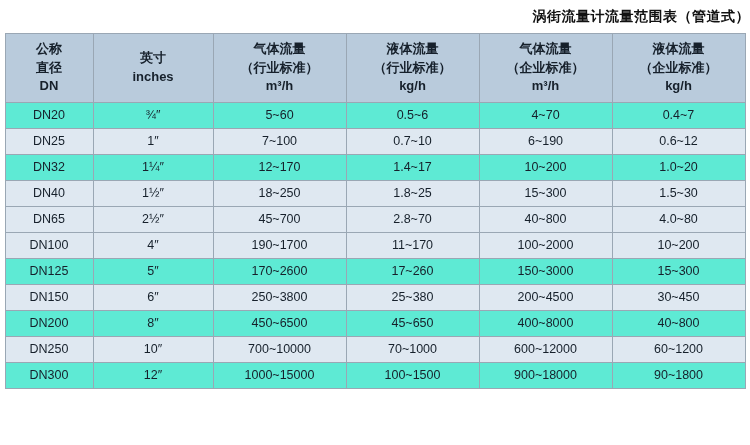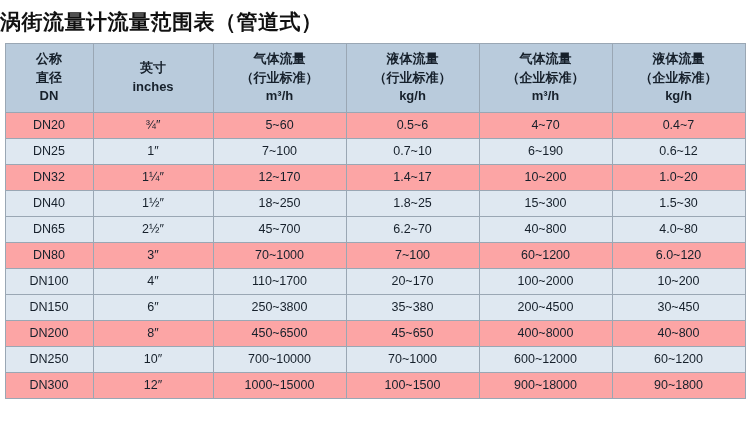--- a/index.html
+++ b/index.html
@@ -15,22 +15,22 @@
     overflow: hidden;
   }
   .page {
     width: 750px;
     height: 445px;
     box-sizing: border-box;
     padding: 0;
     position: relative;
   }
   .title {
-    text-align: left;
-    font-size: 21px;
+    text-align: right;
+    font-size: 14px;
     font-weight: bold;
     color: #111111;
     padding: 8px 0 7px 0;
     letter-spacing: 0.5px;
   }
   table {
     border-collapse: collapse;
     width: 740px;
     margin: 0 auto;
     table-layout: fixed;
@@ -59,21 +59,21 @@
     font-weight: bold;
   }
   tbody td {
     height: 25px;
     line-height: 25px;
   }
   tbody tr.odd td {
     background: #dfe8f1;
   }
   tbody tr.even td {
-    background: #fca5a5;
+    background: #5eead4;
   }
   tbody td.col-dn {
     font-weight: normal;
   }
   .col1 { width: 88px; }
   .col2 { width: 120px; }
   .col3 { width: 133px; }
   .col4 { width: 133px; }
   .col5 { width: 133px; }
   .col6 { width: 133px; }
@@ -158,45 +158,45 @@
           <td>1½″</td>
           <td>18~250</td>
           <td>1.8~25</td>
           <td>15~300</td>
           <td>1.5~30</td>
         </tr>
         <tr class="odd">
           <td class="col-dn">DN65</td>
           <td>2½″</td>
           <td>45~700</td>
-          <td>6.2~70</td>
+          <td>2.8~70</td>
           <td>40~800</td>
           <td>4.0~80</td>
         </tr>
-        <tr class="even">
-          <td class="col-dn">DN80</td>
-          <td>3″</td>
-          <td>70~1000</td>
-          <td>7~100</td>
-          <td>60~1200</td>
-          <td>6.0~120</td>
-        </tr>
         <tr class="odd">
           <td class="col-dn">DN100</td>
           <td>4″</td>
-          <td>110~1700</td>
-          <td>20~170</td>
+          <td>190~1700</td>
+          <td>11~170</td>
           <td>100~2000</td>
           <td>10~200</td>
+        </tr>
+        <tr class="even">
+          <td class="col-dn">DN125</td>
+          <td>5″</td>
+          <td>170~2600</td>
+          <td>17~260</td>
+          <td>150~3000</td>
+          <td>15~300</td>
         </tr>
         <tr class="odd">
           <td class="col-dn">DN150</td>
           <td>6″</td>
           <td>250~3800</td>
-          <td>35~380</td>
+          <td>25~380</td>
           <td>200~4500</td>
           <td>30~450</td>
         </tr>
         <tr class="even">
           <td class="col-dn">DN200</td>
           <td>8″</td>
           <td>450~6500</td>
           <td>45~650</td>
           <td>400~8000</td>
           <td>40~800</td>

